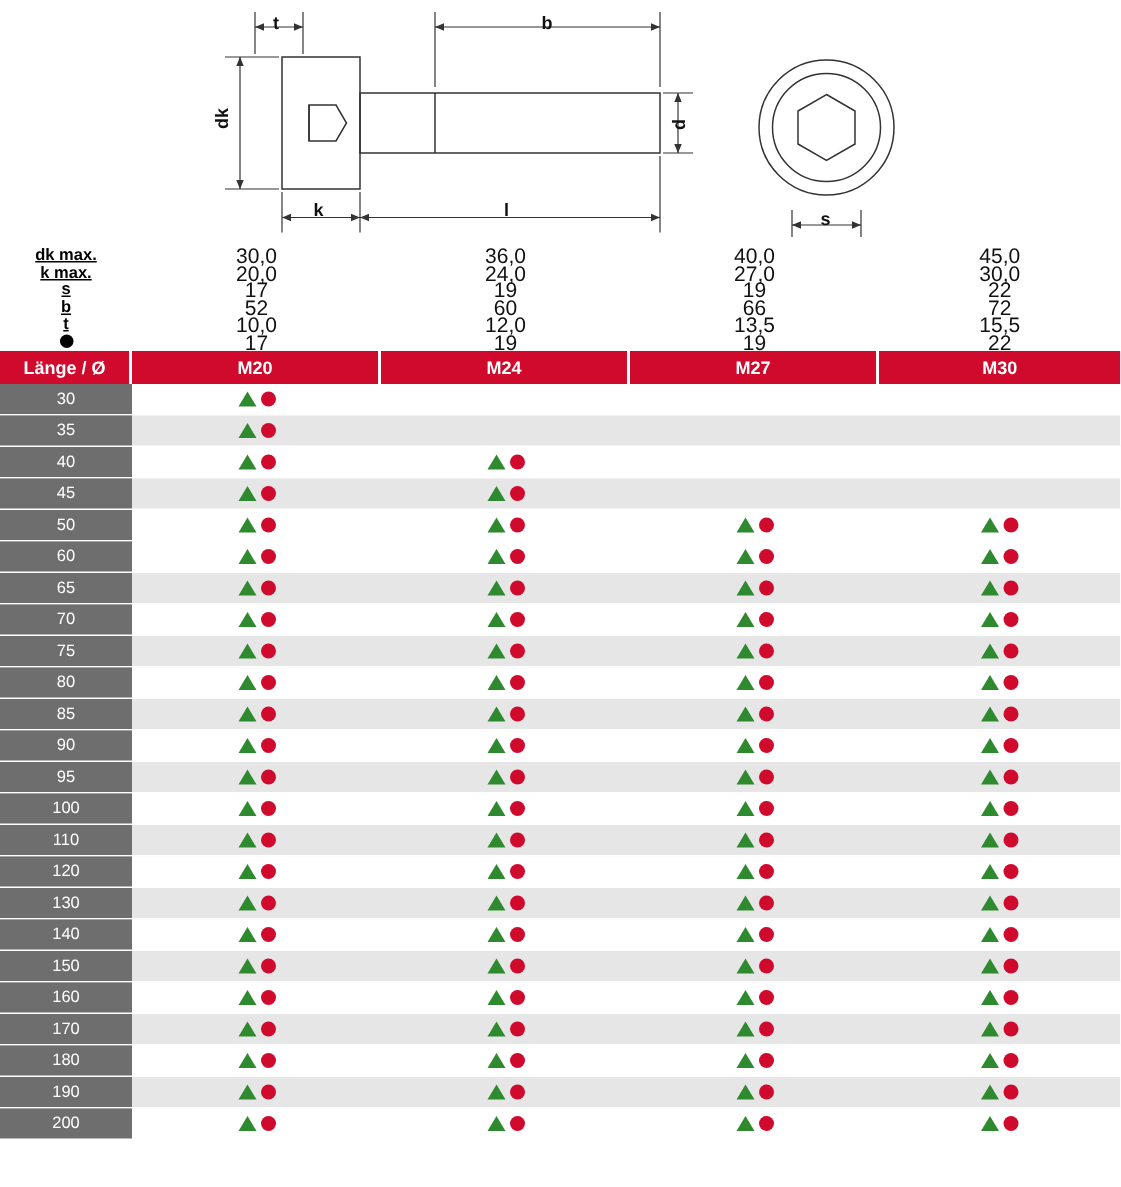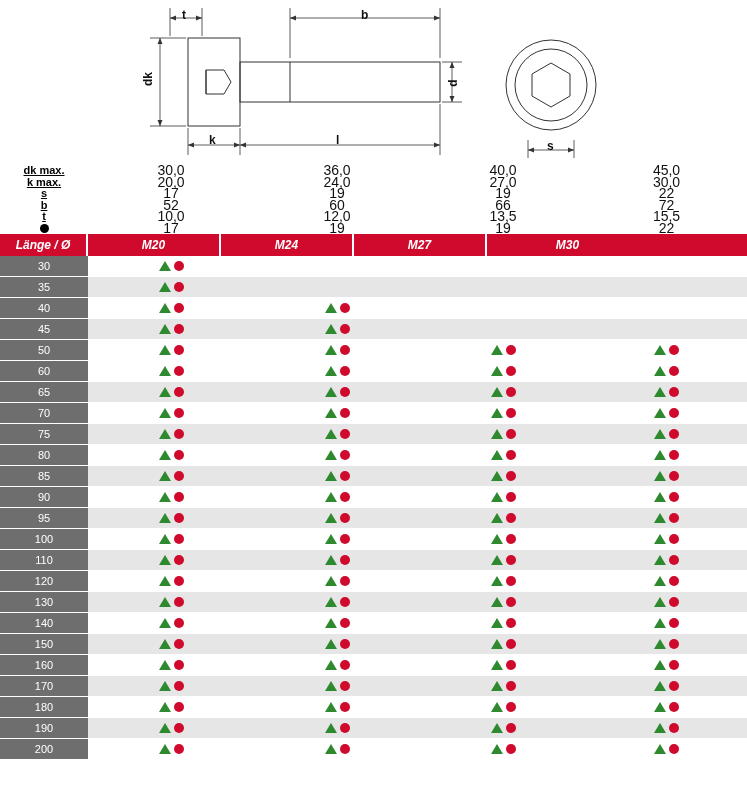--- a/index.html
+++ b/index.html
@@ -65,31 +65,30 @@
   
   .header-row {
     display: flex;
     width: 747px;
     height: 22px;
     background: #cf0a2c;
     color: #ffffff;
     font-weight: bold;
     font-size: 12px;
     align-items: stretch;
-    font-style: italic;
   }
   .header-row > div {
     display: flex;
     align-items: center;
     justify-content: center;
     border-right: 2px solid #ffffff;
   }
   .header-row > div:last-child { border-right: none; }
   .hdr-len { width: 88px; }
-  .hdr-size { width: 133px; }
+  .hdr-size { width: 166px; }
   .hdr-size.last { width: 161px; border-radius: 11px; }
 
   
   .rows { width: 747px; }
   .row {
     display: flex;
     height: 21px;
     align-items: stretch;
   }
   .row .len {

